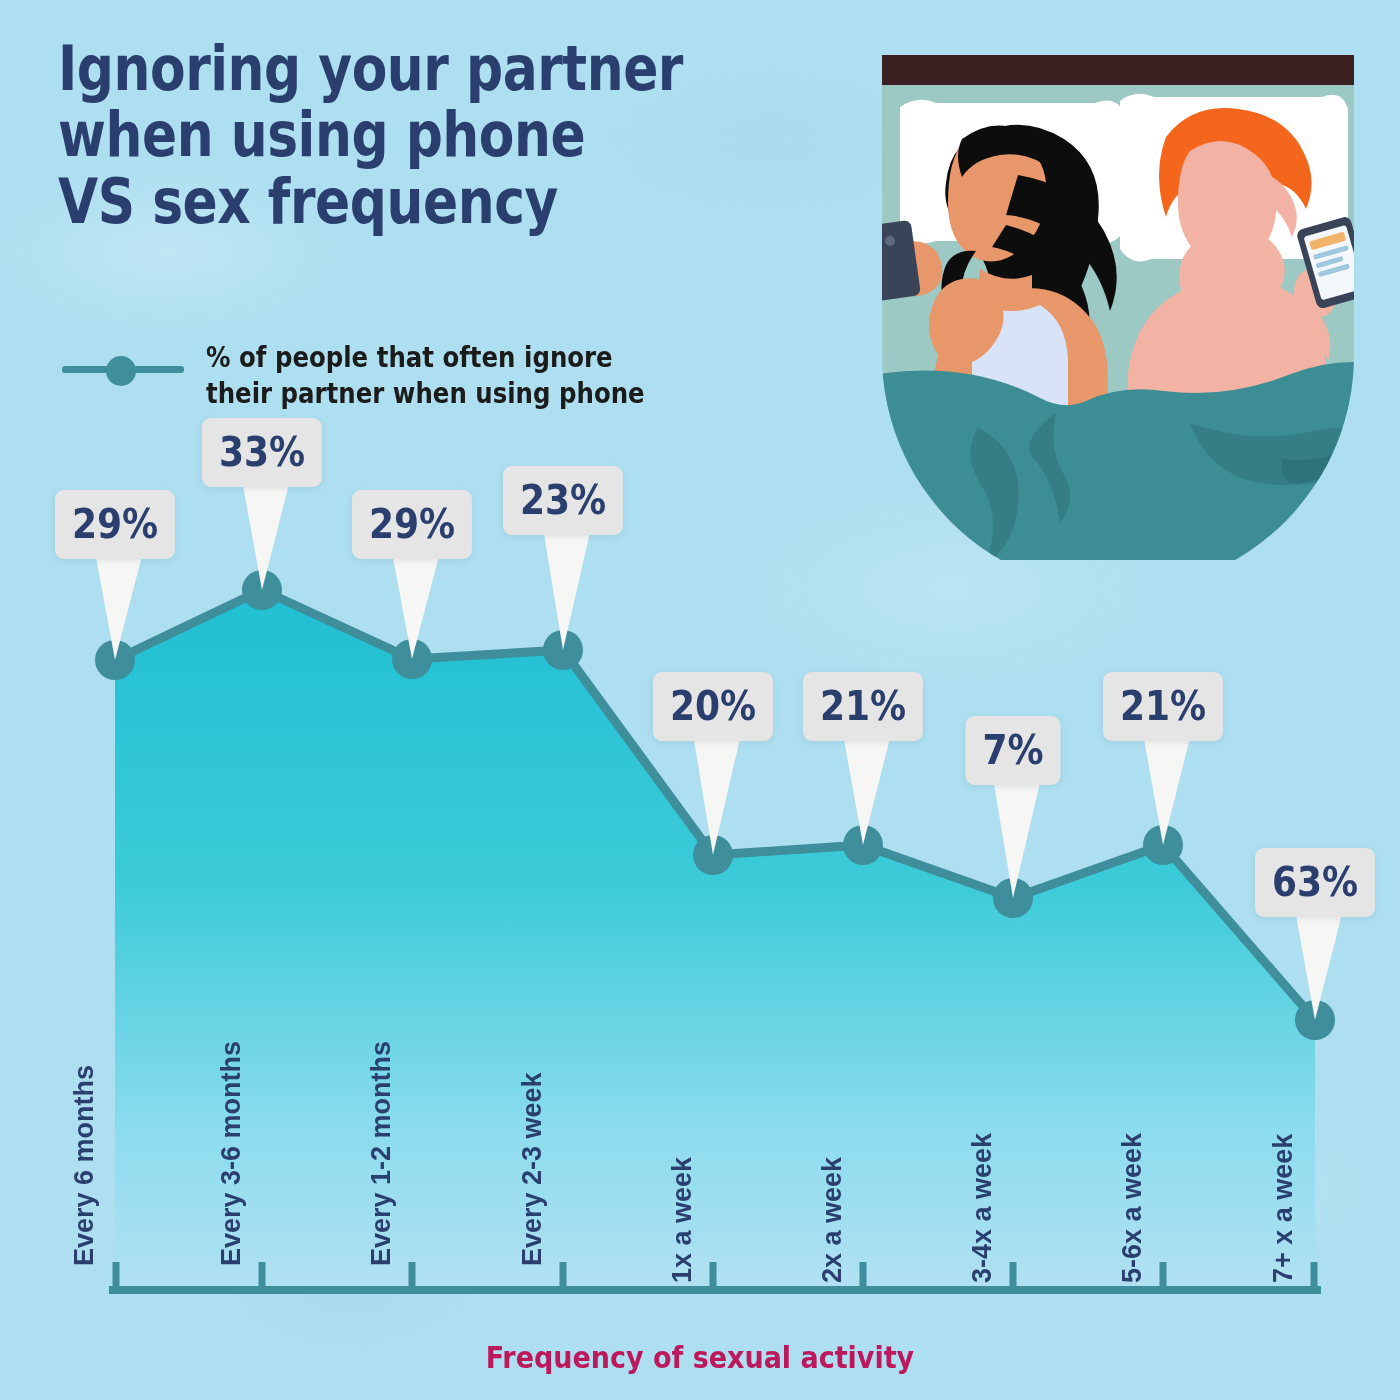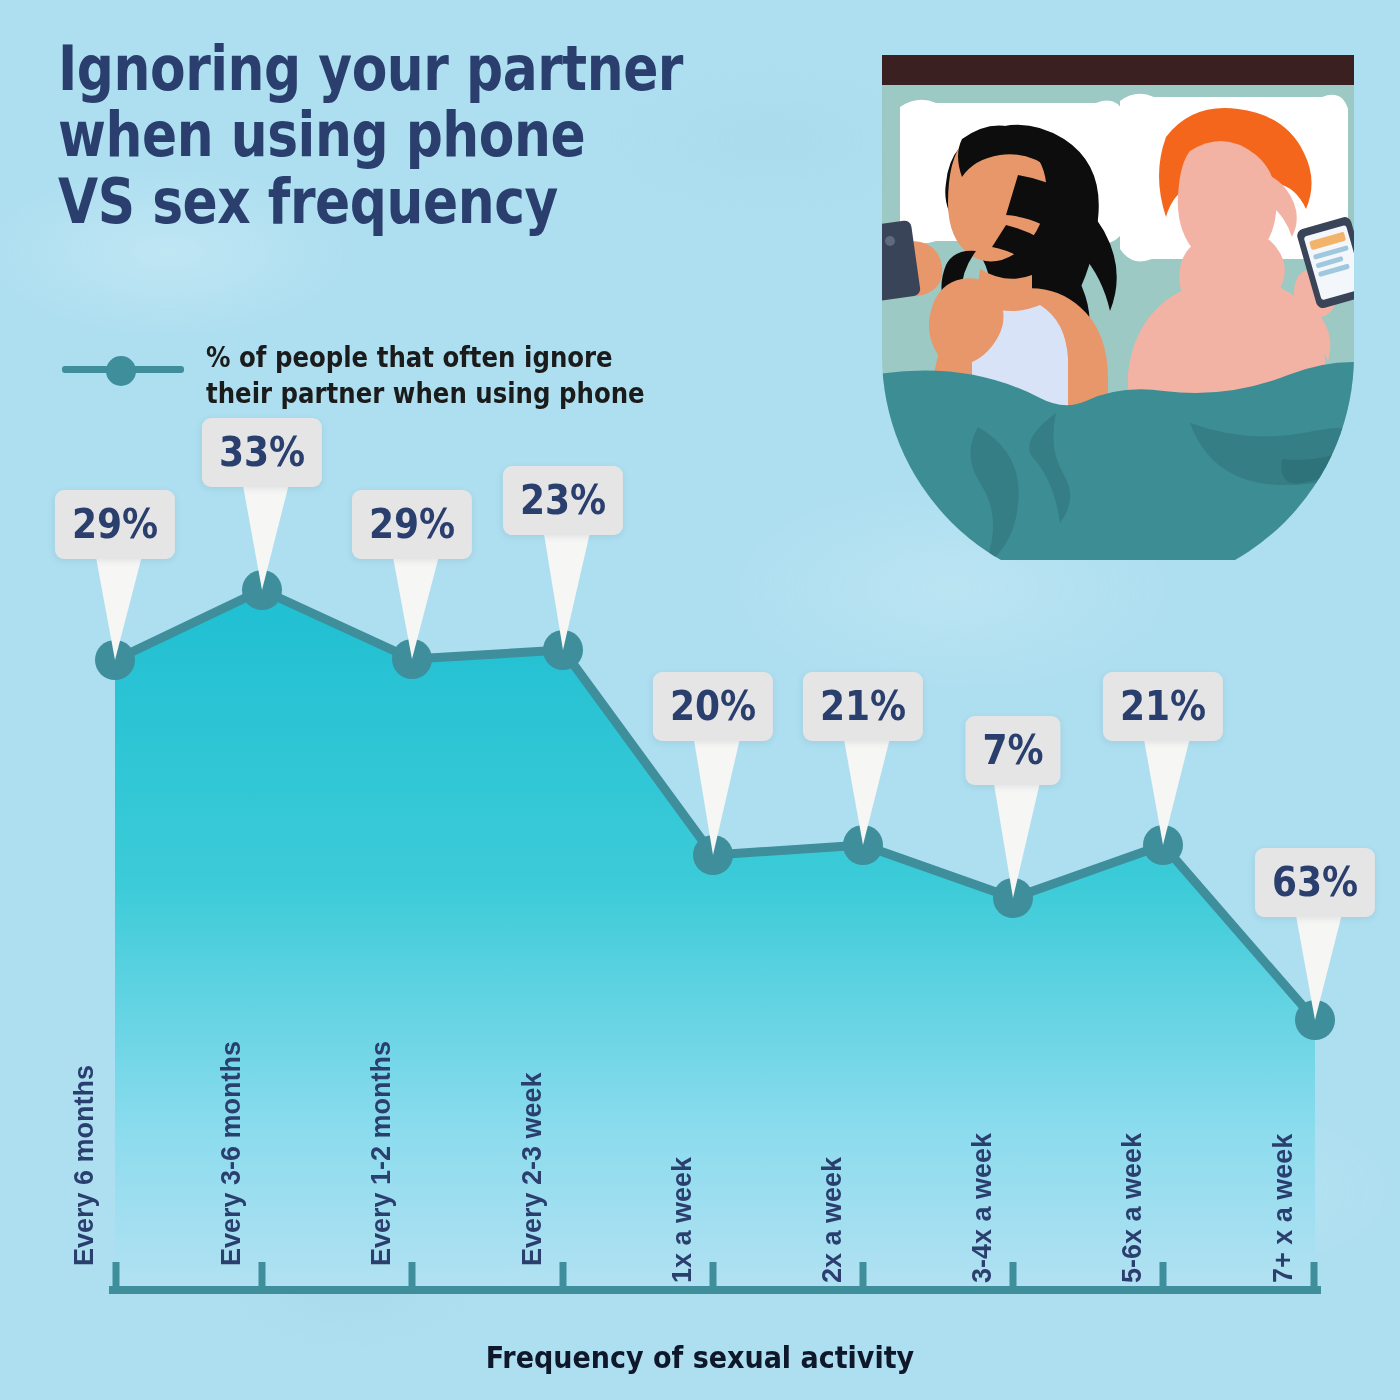--- a/index.html
+++ b/index.html
@@ -77,21 +77,21 @@
     font-family:"Liberation Sans",sans-serif;
     font-weight:700;
     font-size:27px;
     white-space:nowrap;
     transform-origin:left bottom;
     transform:rotate(-90deg);
   }
 
   #xaxis-title{
     position:absolute;left:0;top:1340px;width:1400px;text-align:center;
-    color:#0f172a;
+    color:#be185d;
     font-family:"DejaVu Sans Condensed","Liberation Sans Narrow","Liberation Sans",sans-serif;
     font-weight:700;font-size:30px;
   }
 </style>
 </head>
 <body>
 
 <div id="texture"></div>
 
 <div id="title">

